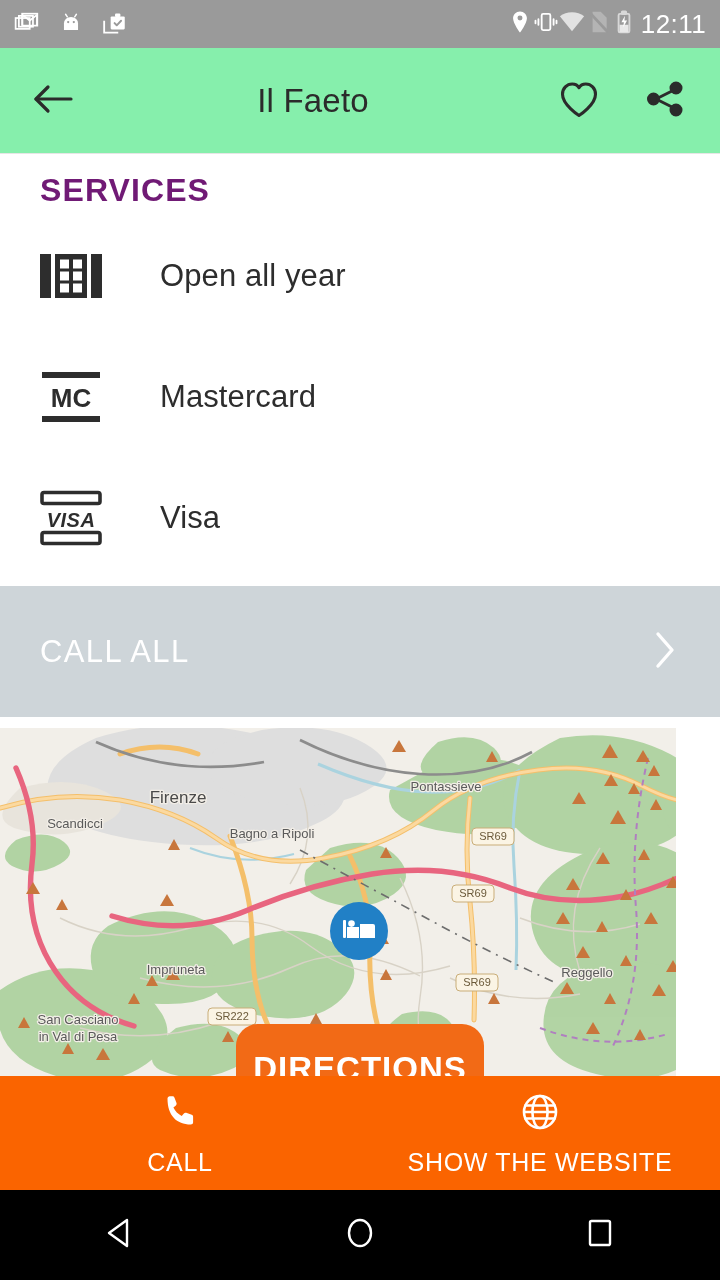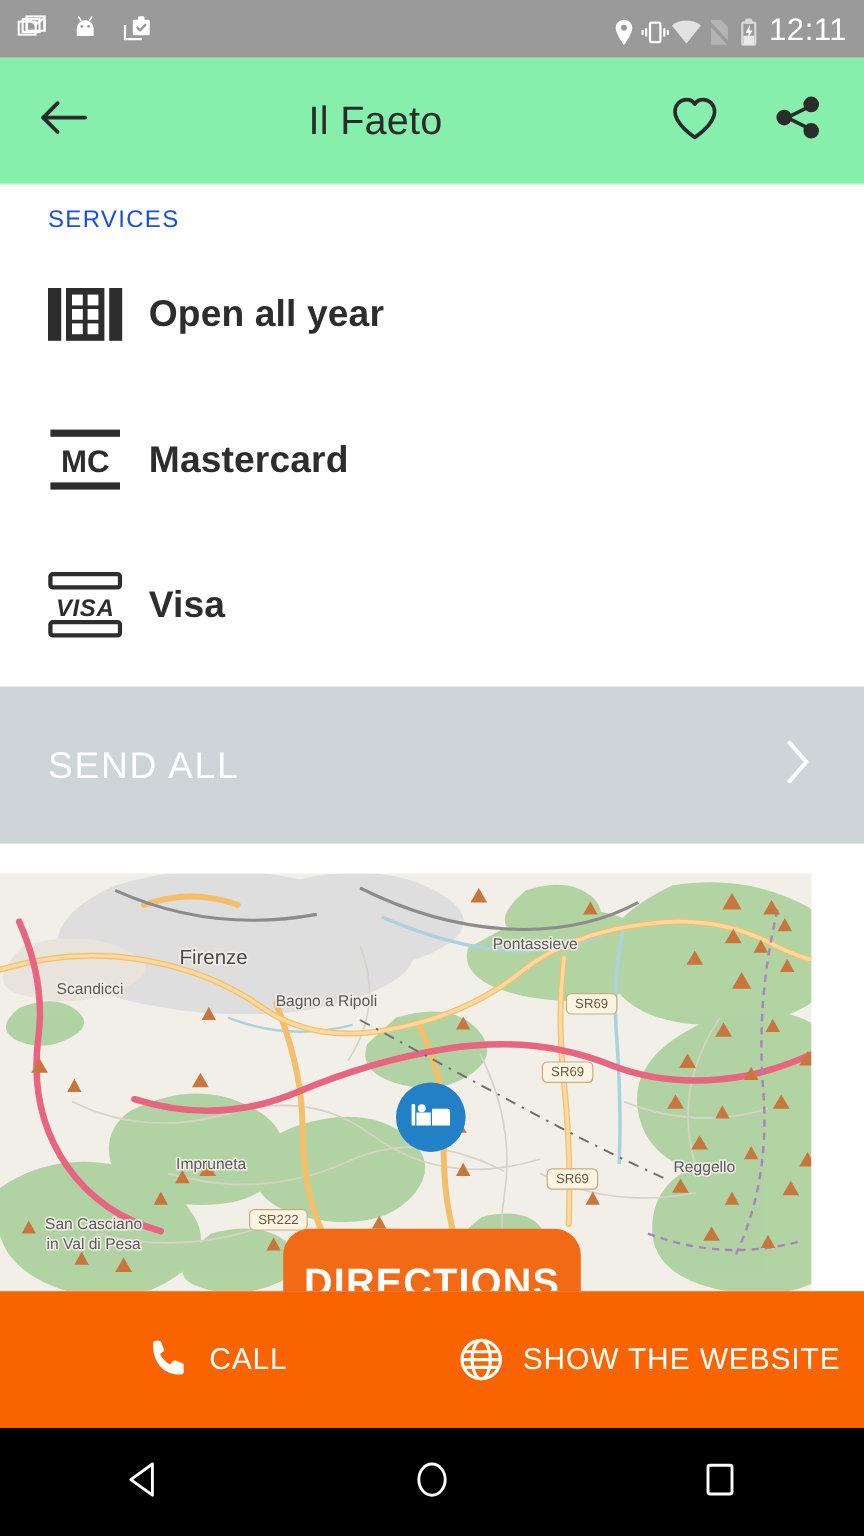--- a/index.html
+++ b/index.html
@@ -11,21 +11,21 @@
   }
   .phone { position:relative; width:720px; height:1280px; background:#fff; }
 
   
   .statusbar{
     position:absolute; top:0; left:0; width:720px; height:48px;
     background:#9a9a9a; display:flex; align-items:center;
     padding:0 14px; z-index:40;
   }
   .sb-left{ display:flex; align-items:center; gap:18px; }
-  .sb-right{ margin-left:auto; display:flex; align-items:flex-end; }
+  .sb-right{ margin-left:auto; display:flex; align-items:flex-start; }
   .sb-ico{ width:26px; height:26px; display:block; }
   .sb-ico svg{ display:block; width:26px; height:26px; }
   .sb-time{
     color:#ffffff; font-size:26px; letter-spacing:.4px;
     font-family:"Liberation Sans", sans-serif; margin-left:4px;
   }
 
   
   .appbar{
     position:absolute; top:48px; left:0; width:720px; height:105px;
@@ -38,35 +38,35 @@
     font-weight:400; letter-spacing:.2px; padding-right:4px;
   }
   .appbar .act{ width:62px; height:58px; display:flex; align-items:center; justify-content:center; }
   .appbar .act.share{ margin-left:24px; }
 
   
   .content{ position:absolute; top:153px; left:0; width:720px; }
   .divider-top{ height:1px; background:#e6e6e6; width:100%; }
 
   .section-label{
-    color:#1d4ed8; font-size:20px; letter-spacing:1.1px;
-    padding:18px 0 0 40px; font-weight:400;
+    color:#701a75; font-size:32px; letter-spacing:1.1px;
+    padding:18px 0 0 40px; font-weight:700;
   }
 
   .svc-list{ padding-top:6px; }
   .svc-row{
     display:flex; align-items:center; height:121px; padding-left:38px;
   }
   .svc-ico{
     width:66px; min-width:66px; height:62px;
     display:flex; align-items:center; justify-content:center;
   }
   .svc-ico svg{ display:block; }
   .svc-label{
-    margin-left:20px; font-size:31px; color:#2d2d2d; font-weight:700;
+    margin-left:56px; font-size:31px; color:#2d2d2d; font-weight:400;
     letter-spacing:.1px;
   }
 
   
   .showall{
     margin-top:8px; width:720px; height:131px; background:#ced5d9;
     display:flex; align-items:center; padding:0 40px;
   }
   .showall .txt{
     color:#ffffff; font-size:31px; letter-spacing:1.4px; font-weight:400;
@@ -103,21 +103,21 @@
     color:#fff; font-size:33px; letter-spacing:1px; font-weight:700;
     white-space:nowrap;
   }
 
   
   .actionbar{
     position:absolute; top:1076px; left:0; width:720px; height:114px;
     background:#fa6400; display:flex; z-index:20;
   }
   .act-item{
-    flex:1; display:flex; flex-direction:row; align-items:center;
+    flex:1; display:flex; flex-direction:column; align-items:center;
     justify-content:center; gap:14px;
   }
   .act-item .ai{ height:44px; display:flex; align-items:center; justify-content:center; }
   .act-item .al{
     color:#ffffff; font-size:25px; letter-spacing:.7px; font-weight:400;
     white-space:nowrap;
   }
 
   
   .navbar{
@@ -288,21 +288,21 @@
             </g>
             <text x="31" y="37" text-anchor="middle" fill="#2d2d2d" font-family="Liberation Sans, sans-serif" font-size="20" font-weight="bold" font-style="italic" letter-spacing="0.5">VISA</text>
           </svg>
         </span>
         <span class="svc-label">Visa</span>
       </div>
 
     </div>
 
     <div class="showall">
-      <span class="txt">SEND ALL</span>
+      <span class="txt">CALL ALL</span>
       <span class="chev">
         <svg width="30" height="44" viewBox="0 0 30 44">
           <path d="M8 6l14 16L8 38" fill="none" stroke="#ffffff" stroke-width="3.4" stroke-linecap="round" stroke-linejoin="round"></path>
         </svg>
       </span>
     </div>
   </div>
 
   <div class="mapwrap">
     <svg class="mapsvg" viewBox="0 0 720 348" preserveAspectRatio="xMidYMid slice">

